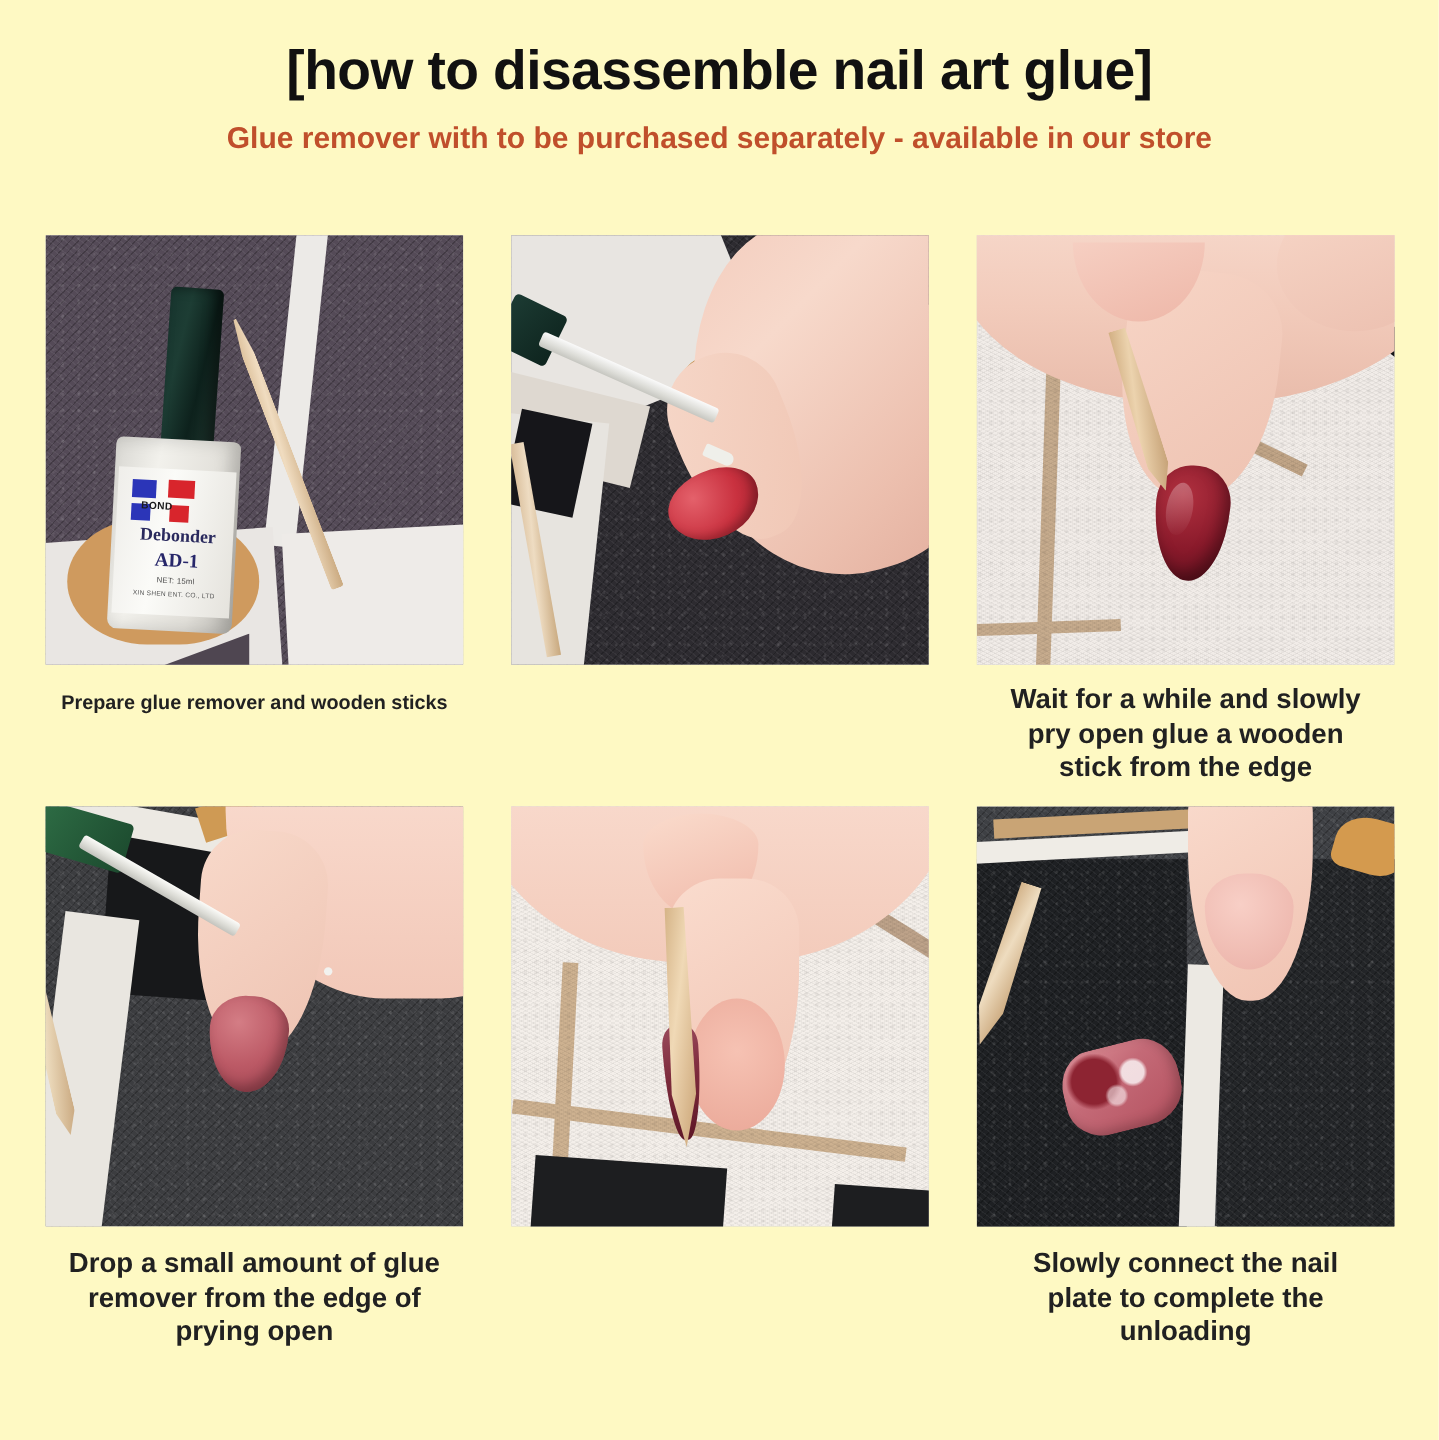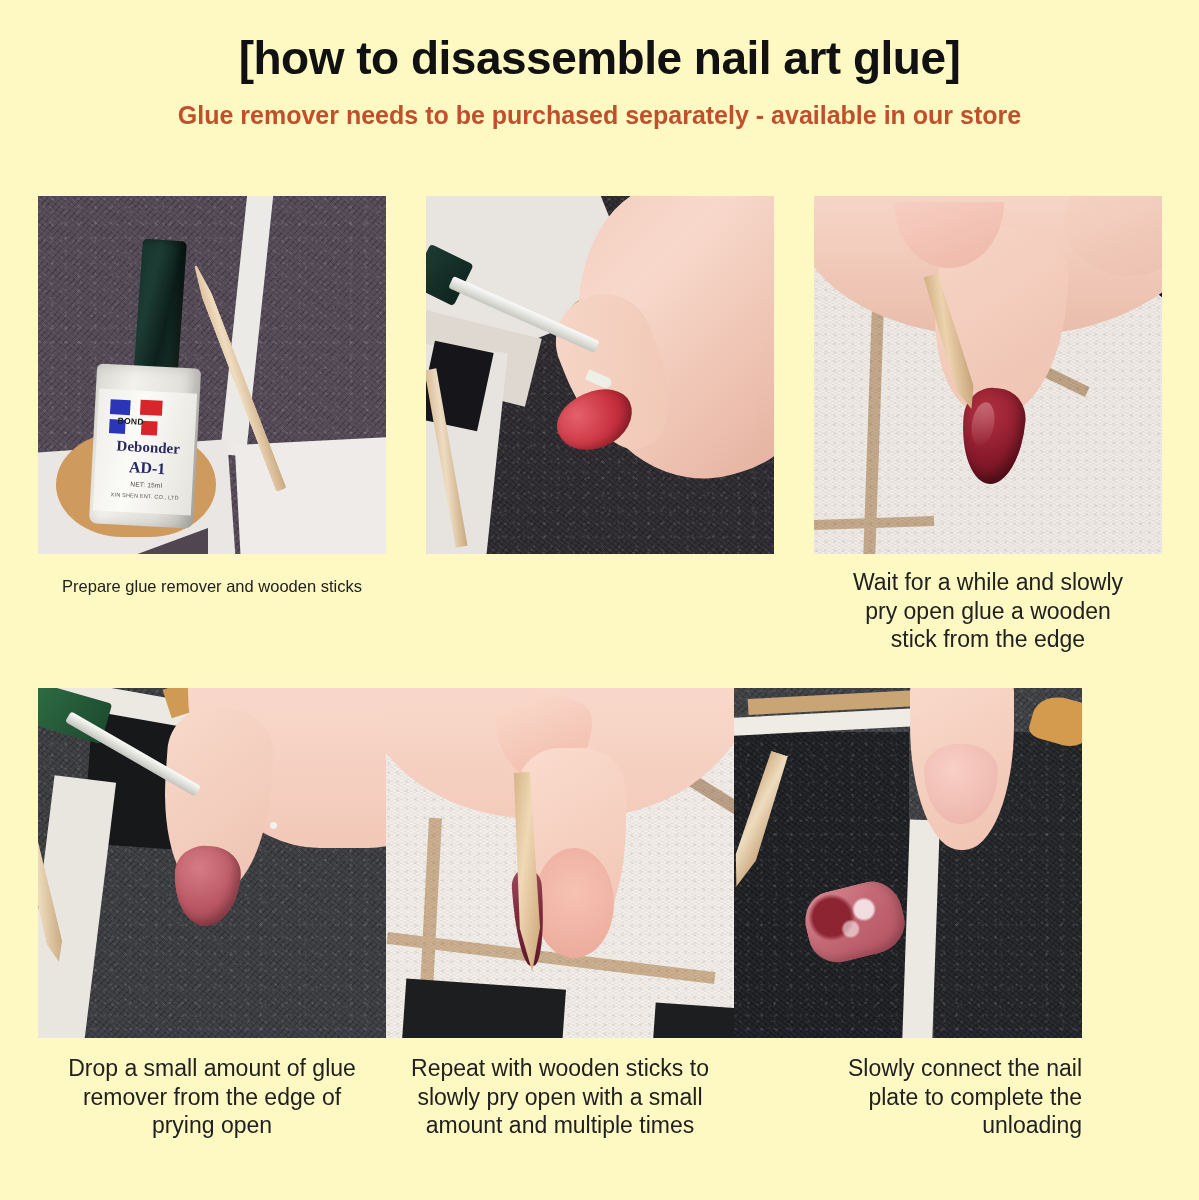--- a/index.html
+++ b/index.html
@@ -57,41 +57,42 @@
     width: 348px;
     height: 358px;
     overflow: hidden;
     background: #cfcfcf;
   }
   .row2 .step-photo { height: 350px; }
 
   .step-caption {
     margin-top: 14px;
     font-size: 23px;
-    font-weight: 400;
+    font-weight: 700;
     color: #212121;
     line-height: 1.24;
     text-align: center;
     white-space: pre-line;
   }
   .step-caption.small {
     font-size: 16.5px;
     margin-top: 22px;
   }
   .step-caption.leftalign {
-    text-align: right;
+    text-align: center;
   }
 
   .row2-wrap {
     position: absolute;
     left: 38px;
-    top: 688px;
+    top: 672px;
     width: 1124px;
     display: grid;
     grid-template-columns: 348px 348px 348px;
+    column-gap: 40px;
   }
   .row2 .step-caption { margin-top: 16px; }
 
   
   .leather-dark {
     position: absolute; inset: 0;
     background:
       radial-gradient(circle at 12% 22%, rgba(255,255,255,.10) 0 1px, transparent 1.5px),
       radial-gradient(circle at 38% 62%, rgba(255,255,255,.09) 0 1px, transparent 1.5px),
       radial-gradient(circle at 68% 18%, rgba(255,255,255,.08) 0 1px, transparent 1.5px),
@@ -478,21 +479,21 @@
     box-shadow: inset -4px -4px 10px rgba(0,0,0,.22);
   }
 </style>
 </head>
 <body>
 
 <div class="page">
 
   <div class="header">
     <div class="page-title">[how to disassemble nail art glue]</div>
-    <div class="page-subtitle">Glue remover needs to be purchased separately - available in our store</div>
+    <div class="page-subtitle">Glue remover with to be purchased separately - available in our store</div>
   </div>
 
   <div class="steps-grid">
 
     <div class="step-cell">
       <div class="step-photo">
         <div class="p1-bg"></div>
         <div class="leather-dark"></div>
         <div class="p1-white-strip"></div>
         <div class="p1-white-l"></div>
@@ -591,23 +592,20 @@
         <div class="towel-texture"></div>
         <div class="p5-dkblk1"></div>
         <div class="p5-dkblk2"></div>
         <div class="p5-hand"></div>
         <div class="p5-thumbnail"></div>
         <div class="p5-finger"></div>
         <div class="p5-fingerpad"></div>
         <div class="p5-nailoff"></div>
         <div class="p5-stick"></div>
       </div>
-      <div class="step-caption">Repeat with wooden sticks to
-slowly pry open with a small
-amount and multiple times</div>
     </div>
 
     <div class="step-cell">
       <div class="step-photo">
         <div class="p6-bg"></div>
         <div class="p6-dkblk"></div>
         <div class="p6-dkblk2"></div>
         <div class="leather-dark"></div>
         <div class="p6-tan"></div>
         <div class="p6-wh-top"></div>

